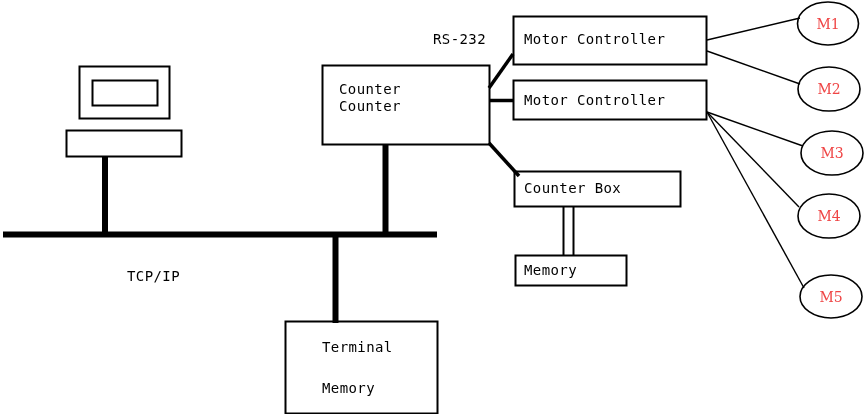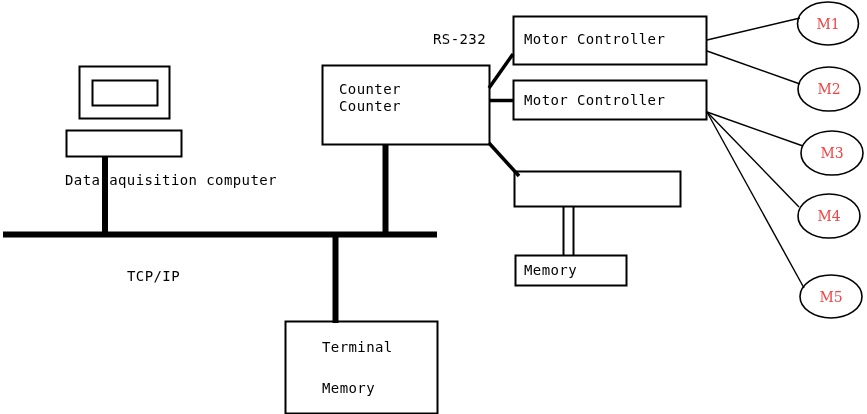--- a/index.html
+++ b/index.html
@@ -107,24 +107,24 @@
 
   <div class="plain-label" style="left:433px; top:31px;">RS-232</div>
 
   <div class="box-label" style="left:524px; top:31px;">Motor Controller</div>
 
   <div class="box-label" style="left:524px; top:92px;">Motor Controller</div>
 
   <div class="box-label" style="left:339px; top:81px;">Counter</div>
   <div class="box-label" style="left:339px; top:98px;">Counter</div>
 
-  <div class="plain-label" style="left:65px; top:172px;">Data aquisition computer</div>
 
   <div class="plain-label" style="left:127px; top:260px;margin-top:8px;">TCP/IP</div>
 
+  <div class="box-label" style="left:524px; top:180px;">Counter Box</div>
 
   <div class="box-label" style="left:524px; top:262px;">Memory</div>
 
   <div class="box-label" style="left:322px; top:339px;">Terminal</div>
   <div class="box-label" style="left:322px; top:356px;margin-top:24px;">Memory</div>
 
   <div class="node-label" style="left:806px; top:16px; width:44px;">M1</div>
   <div class="node-label" style="left:807px; top:81px; width:44px;">M2</div>
   <div class="node-label" style="left:810px; top:145px; width:44px;">M3</div>
   <div class="node-label" style="left:807px; top:208px; width:44px;">M4</div>

